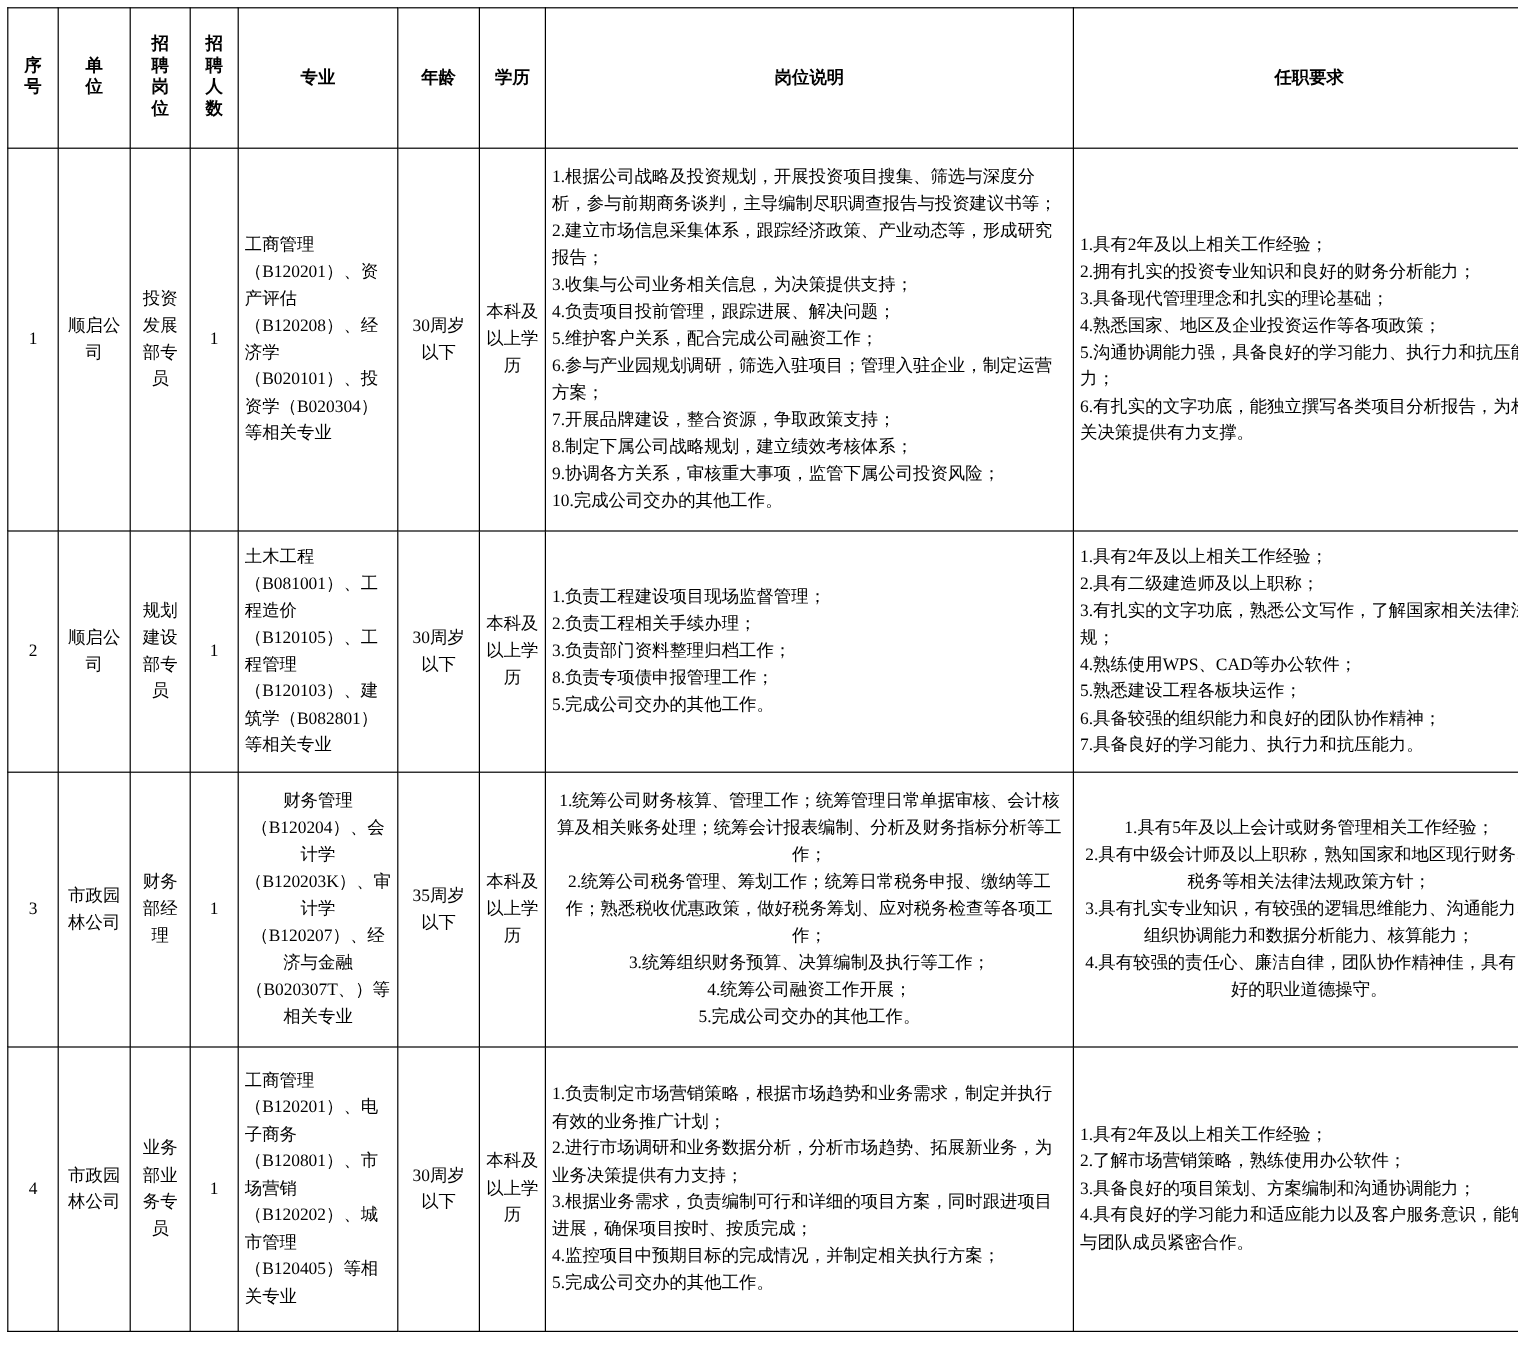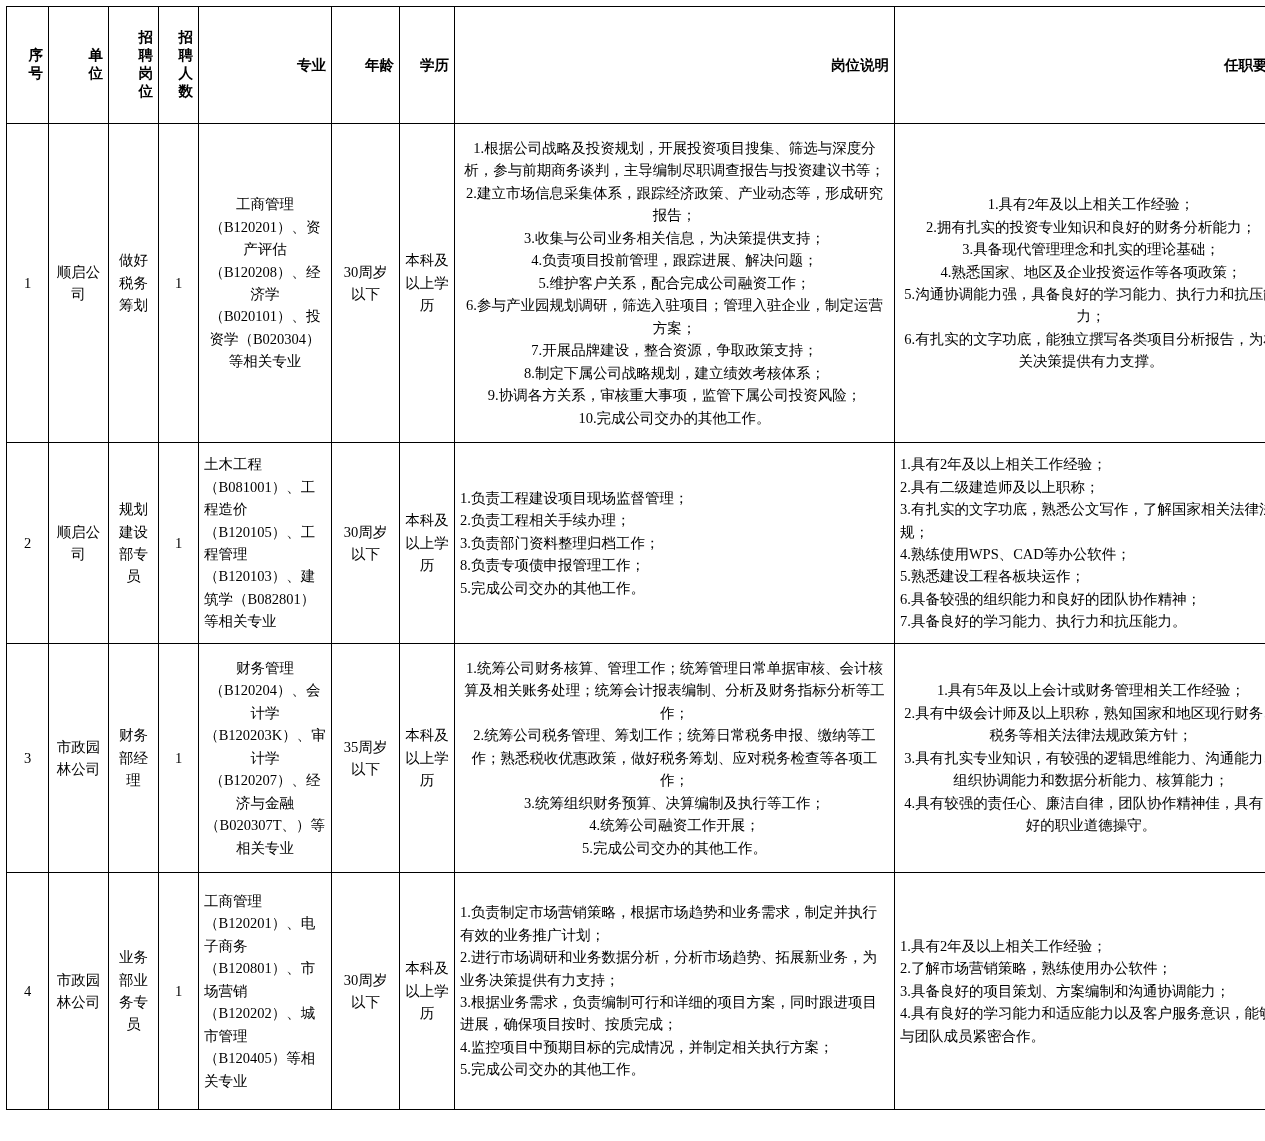--- a/index.html
+++ b/index.html
@@ -26,21 +26,21 @@
   }
   table.recruit th,
   table.recruit td {
     border: 1px solid #000000;
     vertical-align: middle;
     padding: 4px 5px;
     font-size: 14.5px;
     line-height: 1.55;
   }
   thead th {
-    text-align: right;
+    text-align: center;
     font-weight: bold;
     font-size: 16.5px;
     height: 108px;
     padding: 2px 2px;
   }
   
   col.c-idx      { width: 42px; }
   col.c-unit     { width: 60px; }
   col.c-post     { width: 50px; }
   col.c-num      { width: 40px; }
@@ -71,21 +71,21 @@
     padding-right: 8px;
   }
   .hdr-narrow {
     display: inline-block;
     width: 1.3em;
     line-height: 1.25;
   }
   .lines p {
     margin: 0;
   }
-  .row-1 td { height: 310px; text-align: center; }
+  .row-1 td { height: 310px; }
   .row-2 td { height: 192px; margin-top: 43px; }
   .row-3 td { height: 220px; text-align: center; }
   .row-4 td { height: 228px; }
 </style>
 </head>
 <body>
 
 <div class="page">
   <table class="recruit">
     <colgroup>
@@ -109,21 +109,21 @@
         <th><span>年龄</span></th>
         <th><span>学历</span></th>
         <th><span>岗位说明</span></th>
         <th><span>任职要求</span></th>
       </tr>
     </thead>
     <tbody>
       <tr class="row-1">
         <td class="center">1</td>
         <td class="narrow-wrap">顺启公司</td>
-        <td class="narrow-wrap">做好税务筹划</td>
+        <td class="narrow-wrap">投资发展部专员</td>
         <td class="center">1</td>
         <td class="major">工商管理（B120201）、资产评估（B120208）、经济学（B020101）、投资学（B020304）等相关专业</td>
         <td class="narrow-wrap">30周岁以下</td>
         <td class="narrow-wrap">本科及以上学历</td>
         <td class="body-text lines">
             <p>1.根据公司战略及投资规划，开展投资项目搜集、筛选与深度分析，参与前期商务谈判，主导编制尽职调查报告与投资建议书等；</p>
             <p>2.建立市场信息采集体系，跟踪经济政策、产业动态等，形成研究报告；</p>
             <p>3.收集与公司业务相关信息，为决策提供支持；</p>
             <p>4.负责项目投前管理，跟踪进展、解决问题；</p>
             <p>5.维护客户关系，配合完成公司融资工作；</p>

